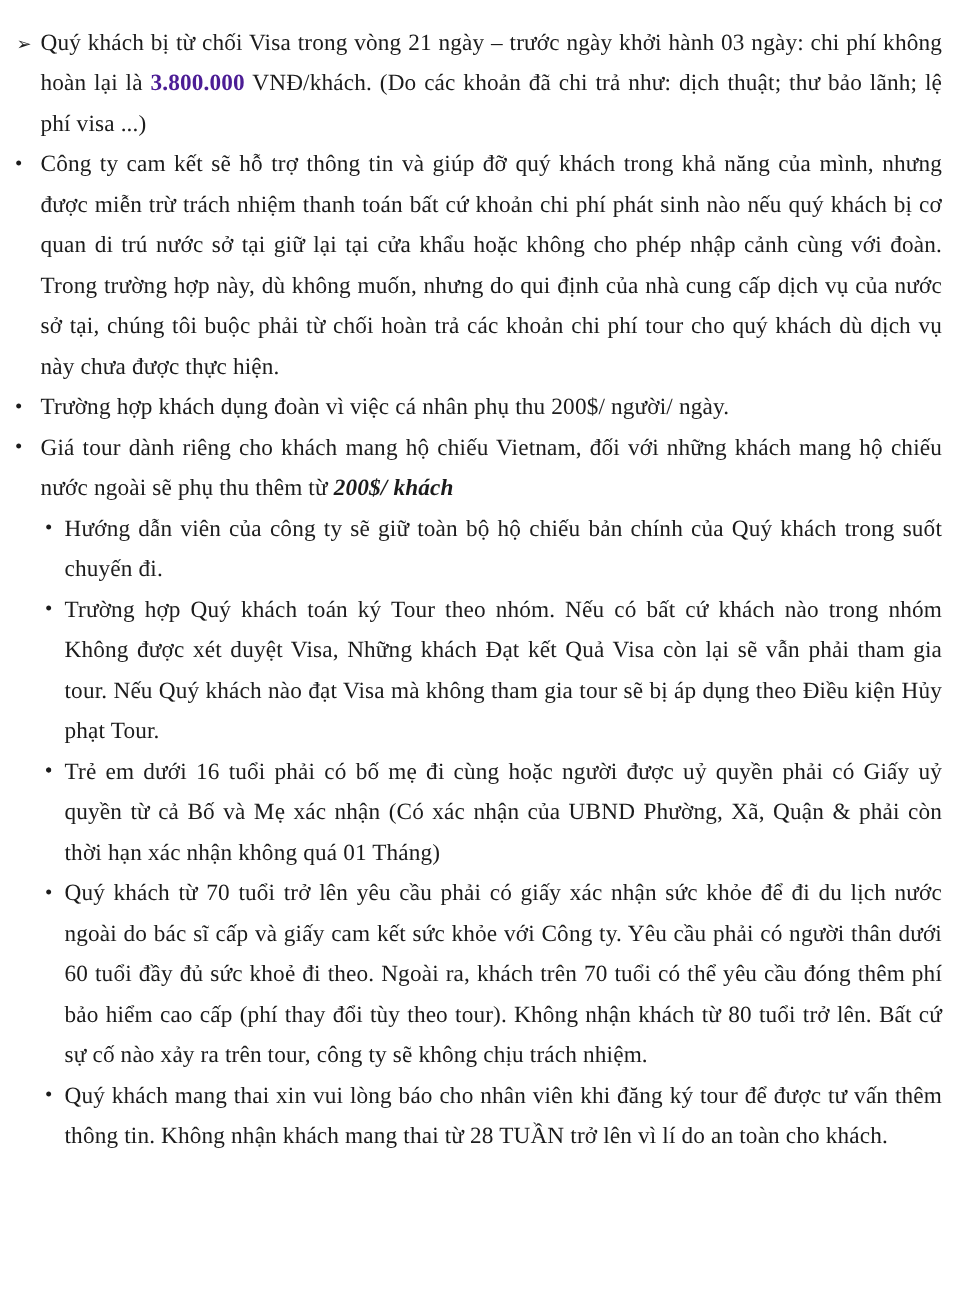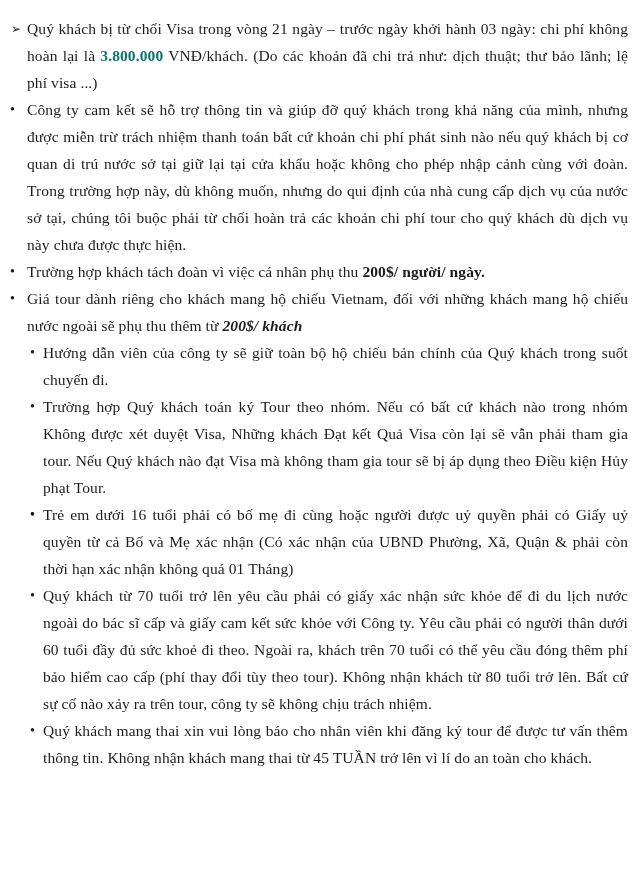--- a/index.html
+++ b/index.html
@@ -28,33 +28,33 @@
     position: absolute;
     top: 0;
   }
   .lvl1 { padding-left: 17px; }
   .lvl1 .marker { left: 0; }
   .lvl2 { padding-left: 33px; }
   .lvl2 .marker { left: 20px; }
   .marker.arrow { font-size: 12px; left: 1px; top: 1px; }
   .marker.dot { font-size: 14px; }
   .r-normal { font-weight: normal; }
-  .r-bold { font-weight: bold; }
-  .r-bold-red { font-weight: bold; color: #0f766e; }
+  .r-bold { font-weight: normal; }
+  .r-bold-red { font-weight: bold; color: #4c1d95; }
   .r-bold-italic { font-weight: bold; font-style: italic; }
 </style>
 </head>
 <body>
 
 <div class="page">
   <div>
       <div class="item lvl1"><span class="marker arrow">➢</span><span><span class="r-normal">Quý khách bị từ chối Visa trong vòng 21 ngày – trước ngày khởi hành 03 ngày: chi phí không hoàn lại là </span><span class="r-bold-red">3.800.000</span><span class="r-normal"> VNĐ/khách. (Do các khoản đã chi trả như: dịch thuật; thư bảo lãnh; lệ phí visa ...)</span></span></div>
       <div class="item lvl1"><span class="marker dot">•</span><span><span class="r-normal">Công ty cam kết sẽ hỗ trợ thông tin và giúp đỡ quý khách trong khả năng của mình, nhưng được miễn trừ trách nhiệm thanh toán bất cứ khoản chi phí phát sinh nào nếu quý khách bị cơ quan di trú nước sở tại giữ lại tại cửa khẩu hoặc không cho phép nhập cảnh cùng với đoàn. Trong trường hợp này, dù không muốn, nhưng do qui định của nhà cung cấp dịch vụ của nước sở tại, chúng tôi buộc phải từ chối hoàn trả các khoản chi phí tour cho quý khách dù dịch vụ này chưa được thực hiện.</span></span></div>
-      <div class="item lvl1"><span class="marker dot">•</span><span><span class="r-normal">Trường hợp khách tách đoàn vì việc cá nhân phụ thu </span><span class="r-bold">200$/ người/ ngày.</span></span></div>
+      <div class="item lvl1"><span class="marker dot">•</span><span><span class="r-normal">Trường hợp khách dụng đoàn vì việc cá nhân phụ thu </span><span class="r-bold">200$/ người/ ngày.</span></span></div>
       <div class="item lvl1"><span class="marker dot">•</span><span><span class="r-normal">Giá tour dành riêng cho khách mang hộ chiếu Vietnam, đối với những khách mang hộ chiếu nước ngoài sẽ phụ thu thêm từ </span><span class="r-bold-italic">200$/ khách</span></span></div>
       <div class="item lvl2"><span class="marker dot">•</span><span><span class="r-normal">Hướng dẫn viên của công ty sẽ giữ toàn bộ hộ chiếu bản chính của Quý khách trong suốt chuyến đi.</span></span></div>
       <div class="item lvl2"><span class="marker dot">•</span><span><span class="r-normal">Trường hợp Quý khách toán ký Tour theo nhóm. Nếu có bất cứ khách nào trong nhóm Không được xét duyệt Visa, Những khách Đạt kết Quả Visa còn lại sẽ vẫn phải tham gia tour. Nếu Quý khách nào đạt Visa mà không tham gia tour sẽ bị áp dụng theo Điều kiện Hủy phạt Tour.</span></span></div>
       <div class="item lvl2"><span class="marker dot">•</span></div>
       <div class="item lvl2"><span class="marker dot">•</span><span><span class="r-normal">Trẻ em dưới 16 tuổi phải có bố mẹ đi cùng hoặc người được uỷ quyền phải có Giấy uỷ quyền từ cả Bố và Mẹ xác nhận (Có xác nhận của UBND Phường, Xã, Quận &amp; phải còn thời hạn xác nhận không quá 01 Tháng)</span></span></div>
       <div class="item lvl2"><span class="marker dot">•</span><span><span class="r-normal">Quý khách từ 70 tuổi trở lên yêu cầu phải có giấy xác nhận sức khỏe để đi du lịch nước ngoài do bác sĩ cấp và giấy cam kết sức khỏe với Công ty. Yêu cầu phải có người thân dưới 60 tuổi đầy đủ sức khoẻ đi theo. Ngoài ra, khách trên 70 tuổi có thể yêu cầu đóng thêm phí bảo hiểm cao cấp (phí thay đổi tùy theo tour). Không nhận khách từ 80 tuổi trở lên. Bất cứ sự cố nào xảy ra trên tour, công ty sẽ không chịu trách nhiệm.</span></span></div>
-      <div class="item lvl2"><span class="marker dot">•</span><span><span class="r-normal">Quý khách mang thai xin vui lòng báo cho nhân viên khi đăng ký tour để được tư vấn thêm thông tin. Không nhận khách mang thai từ 45 TUẦN trở lên vì lí do an toàn cho khách.</span></span></div>
+      <div class="item lvl2"><span class="marker dot">•</span><span><span class="r-normal">Quý khách mang thai xin vui lòng báo cho nhân viên khi đăng ký tour để được tư vấn thêm thông tin. Không nhận khách mang thai từ 28 TUẦN trở lên vì lí do an toàn cho khách.</span></span></div>
     </div>
 </div>
 
 </body></html>

